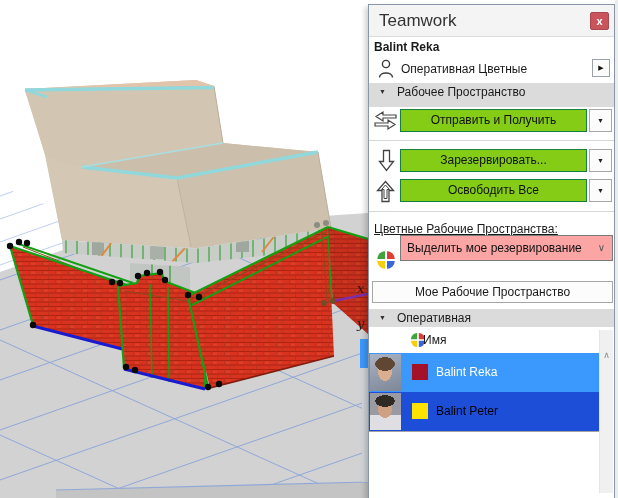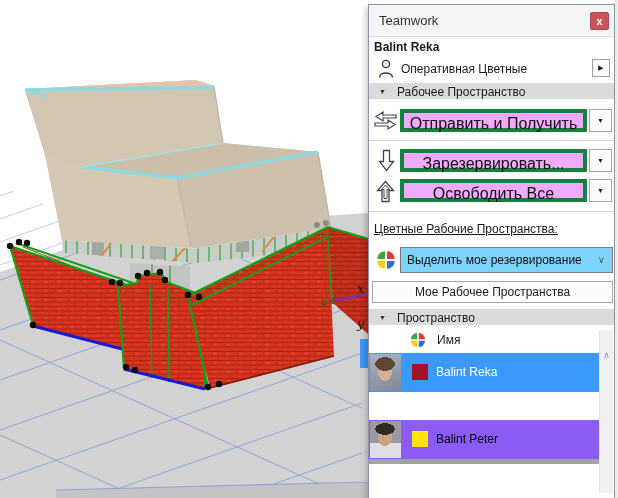--- a/index.html
+++ b/index.html
@@ -14,52 +14,52 @@
   .viewport svg{display:block;}
 
   
   .panel{
     position:absolute;left:368px;top:4px;width:245px;height:494px;
     background:#ffffff;border:1px solid #8796A8;border-bottom:none;
     box-shadow:-3px 3px 5px rgba(0,0,0,0.18);
     font-size:12px;color:#1a1a1a;
   }
   .titlebar{position:absolute;left:0;top:0;right:0;height:31px;background:#F4F4F4;border-bottom:1px solid #DCDCDC;}
-  .title{position:absolute;left:10px;top:0;line-height:31px;font-size:13px;color:#333;}
+  .title{position:absolute;left:10px;top:0;line-height:31px;font-size:17px;color:#333;}
   .close-btn{position:absolute;right:5px;top:7px;width:19px;height:18px;background:#C9545C;border:1px solid #A84850;border-radius:2px;color:#fff;font-weight:bold;font-size:11px;line-height:17px;text-align:center;box-sizing:border-box;cursor:default;}
   .current-user{position:absolute;left:5px;top:35px;font-weight:bold;font-size:12px;}
   .activity-row{position:absolute;left:0;top:51px;right:0;height:27px;}
   .activity-row .person{position:absolute;left:8px;top:2px;}
   .activity-label{position:absolute;left:32px;top:6px;}
   .expand-btn{position:absolute;right:4px;top:3px;width:18px;height:18px;border:1px solid #99A0A8;background:#FBFBFB;box-sizing:border-box;text-align:center;font-size:7px;line-height:16px;color:#111;}
-  .section-bar{position:absolute;left:0;right:0;height:16px;background:#DBDBDB;line-height:18px;}
+  .section-bar{position:absolute;left:0;right:0;height:24px;background:#DBDBDB;line-height:18px;}
   .section-bar .tri{position:absolute;left:10px;top:0;font-size:7px;line-height:18px;color:#333;}
   .section-bar .sec-label{position:absolute;left:28px;top:0;font-size:12px;color:#1a1a1a;}
   .bar-ws{top:78px;} .bar-users{top:304px;}
   .btn-row{position:absolute;left:0;right:0;height:24px;}
   .r1{top:104px;} .r2{top:144px;} .r3{top:174px;}
   .row-icon{position:absolute;}
-  .main-btn{position:absolute;left:31px;width:187px;height:23px;border:4px solid #15803d;background:#f0abfc;box-sizing:border-box;text-align:center;line-height:21px;font-size:16px;color:#111;}
+  .main-btn{position:absolute;left:31px;width:187px;height:23px;border:1px solid #15803d;background:#84cc16;box-sizing:border-box;text-align:center;line-height:21px;font-size:12px;color:#111;}
   .drop-btn{position:absolute;left:220px;width:23px;height:23px;border:1px solid #A6A6A6;background:#FCFCFC;box-sizing:border-box;text-align:center;font-size:7px;line-height:21px;color:#222;}
   .hr{position:absolute;left:0;right:0;height:1px;background:#D6D6D6;}
   .hr1{top:135px;} .hr2{top:206px;}
   .cw-label{position:absolute;left:5px;top:217px;font-size:12px;text-decoration:underline;}
   .pinwheel-main{position:absolute;left:7px;top:245px;}
-  .combobox{position:absolute;left:31px;top:242px;width:213px;height:26px;border:1px solid #7A7A7A;background:#7dd3fc;box-sizing:border-box;}
+  .combobox{position:absolute;left:31px;top:230px;width:213px;height:26px;border:1px solid #7A7A7A;background:#fca5a5;box-sizing:border-box;}
   .combobox .combo-text{position:absolute;left:6px;top:0;line-height:24px;font-size:12px;color:#111;}
   .combobox .combo-chevron{position:absolute;right:7px;top:0;line-height:24px;font-size:10px;color:#555;}
   .my-ws-btn{position:absolute;left:3px;top:276px;width:241px;height:22px;border:1px solid #A6A6A6;background:#FCFCFC;box-sizing:border-box;text-align:center;line-height:20px;font-size:12px;}
   
   .user-list{position:absolute;left:0;top:322px;right:0;bottom:0;background:#fff;}
   .list-header{position:absolute;left:0;top:1px;width:230px;height:25px;border-bottom:1px solid #CFCFCF;}
   .list-header .pw{position:absolute;left:41px;top:4px;}
-  .name-header{position:absolute;left:68px;top:0;line-height:25px;font-size:12px;}
+  .name-header{position:absolute;left:54px;top:0;line-height:25px;font-size:12px;}
   .user-row{position:absolute;left:0;width:230px;height:39px;}
   .row-reka{top:26px;background:#3B99FD;color:#fff;}
-  .row-peter{top:65px;background:#8b5cf6;color:#000;border-bottom:5px solid #a3a3a3;margin-top:28px;}
+  .row-peter{top:65px;background:#1d4ed8;color:#000;border-bottom:1px solid #a3a3a3;}
   .avatar{position:absolute;left:1px;top:1px;width:31px;height:37px;}
   .avatar-reka{background:
      radial-gradient(ellipse 10px 7px at 15px 10px,#5f4734 97%,rgba(0,0,0,0) 98%),
      radial-gradient(ellipse 7px 9px at 15px 18px,#d9af92 97%,rgba(0,0,0,0) 98%),
      linear-gradient(160deg,#aab4c4,#8e98a8 60%,#7d8798);}
   .avatar-peter{background:
      radial-gradient(ellipse 10px 6px at 15px 8px,#2f2a24 97%,rgba(0,0,0,0) 98%),
      radial-gradient(ellipse 7px 9px at 15px 16px,#cfa183 97%,rgba(0,0,0,0) 98%),
      linear-gradient(180deg,#9a9aa2 0 60%,#dfdfe3 60% 100%);}
   .swatch{position:absolute;left:43px;top:11px;width:16px;height:16px;}
@@ -318,25 +318,25 @@
     <path d="M9,9 L9,1.2 A8,8 0 0 0 1.2,9 Z" fill="#3FA33F"></path>
     <path d="M11,9 L11,1.2 A8,8 0 0 1 18.8,9 Z" fill="#E03C34"></path>
     <path d="M9,11 L1.2,11 A8,8 0 0 0 9,18.8 Z" fill="#F7CE10"></path>
     <path d="M11,11 L18.8,11 A8,8 0 0 1 11,18.8 Z" fill="#3B66D9"></path>
   </svg>
   <div class="combobox">
     <span class="combo-text">Выделить мое резервирование</span>
     <span class="combo-chevron">∨</span>
   </div>
 
-  <div class="my-ws-btn">Мое Рабочее Пространства</div>
+  <div class="my-ws-btn">Мое Рабочие Пространство</div>
 
   <div class="section-bar bar-users">
     <span class="tri">▼</span>
-    <span class="sec-label">Пространство</span>
+    <span class="sec-label">Оперативная</span>
   </div>
 
   <div class="user-list">
     <div class="list-header">
       <svg class="pw" width="16" height="16" viewBox="0 0 20 20">
         <path d="M9,9 L9,1.2 A8,8 0 0 0 1.2,9 Z" fill="#3FA33F"></path>
         <path d="M11,9 L11,1.2 A8,8 0 0 1 18.8,9 Z" fill="#E03C34"></path>
         <path d="M9,11 L1.2,11 A8,8 0 0 0 9,18.8 Z" fill="#F7CE10"></path>
         <path d="M11,11 L18.8,11 A8,8 0 0 1 11,18.8 Z" fill="#3B66D9"></path>
       </svg>

